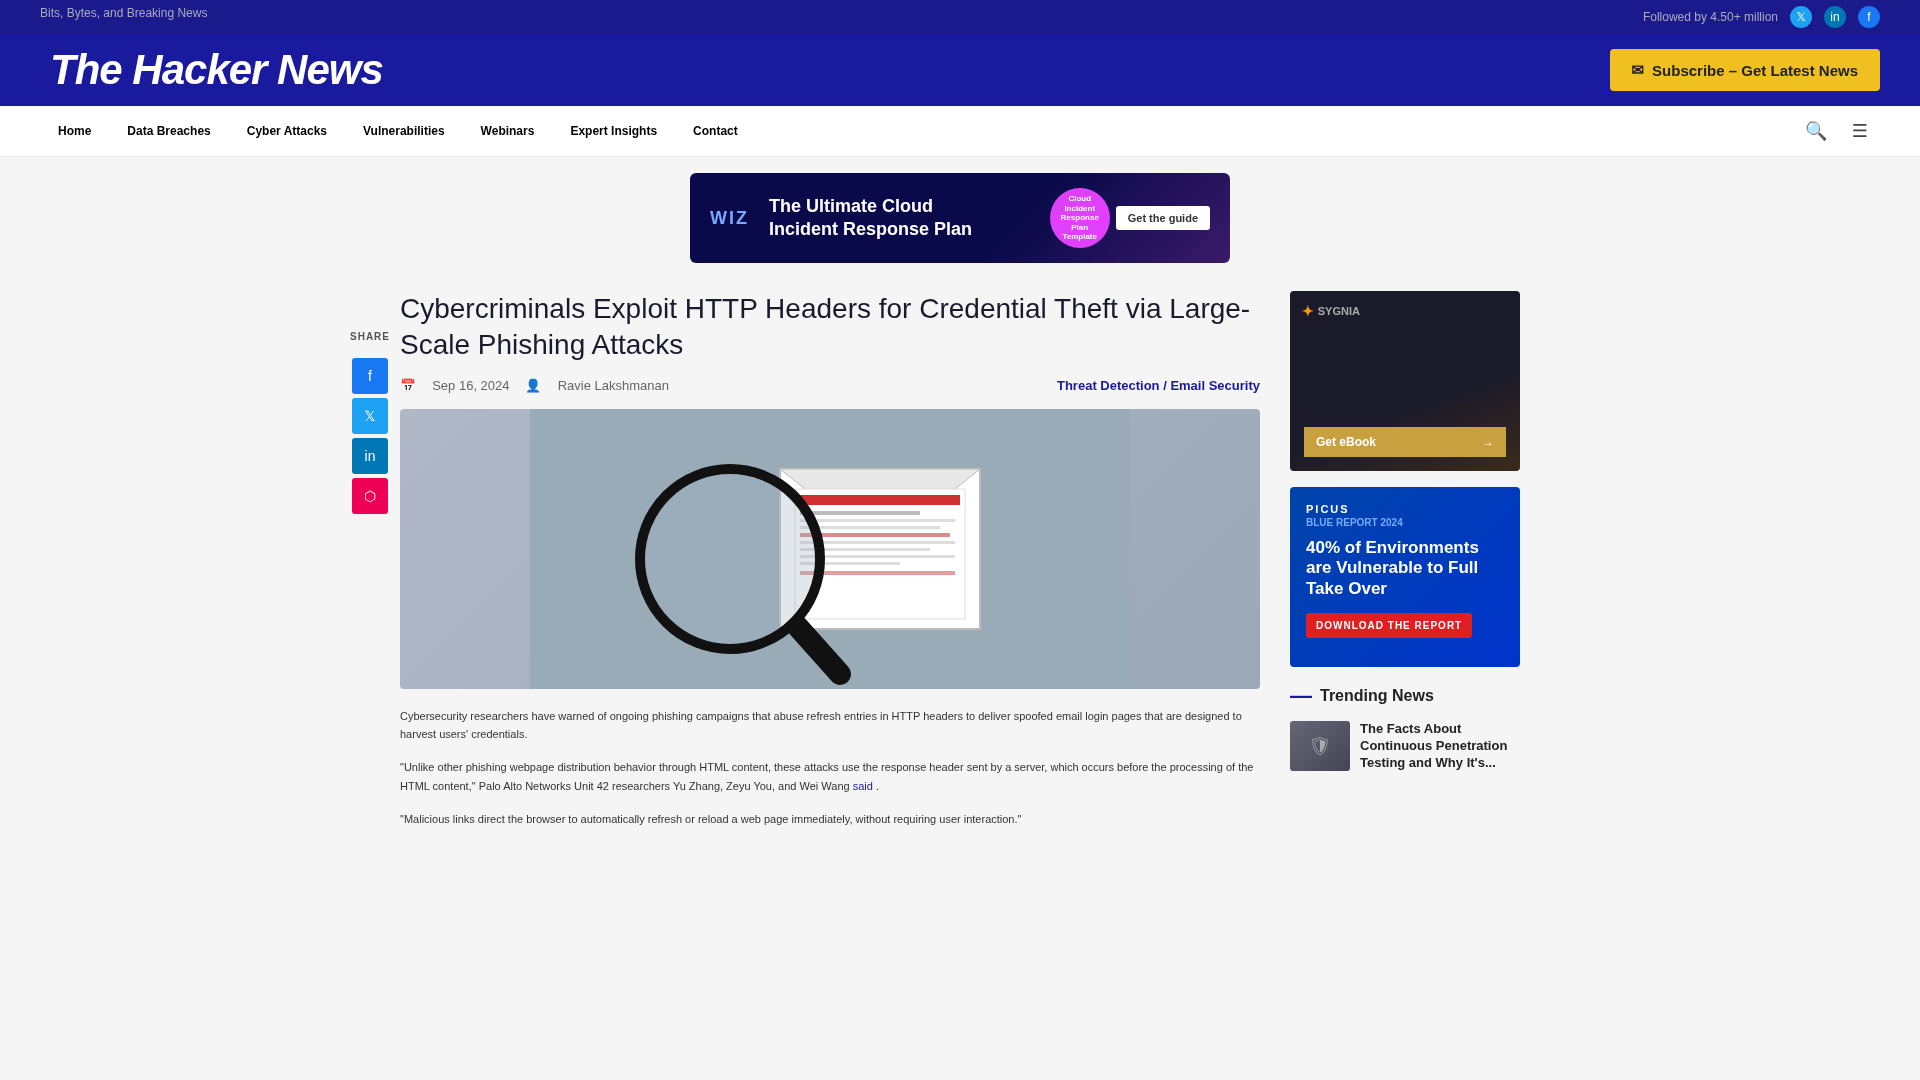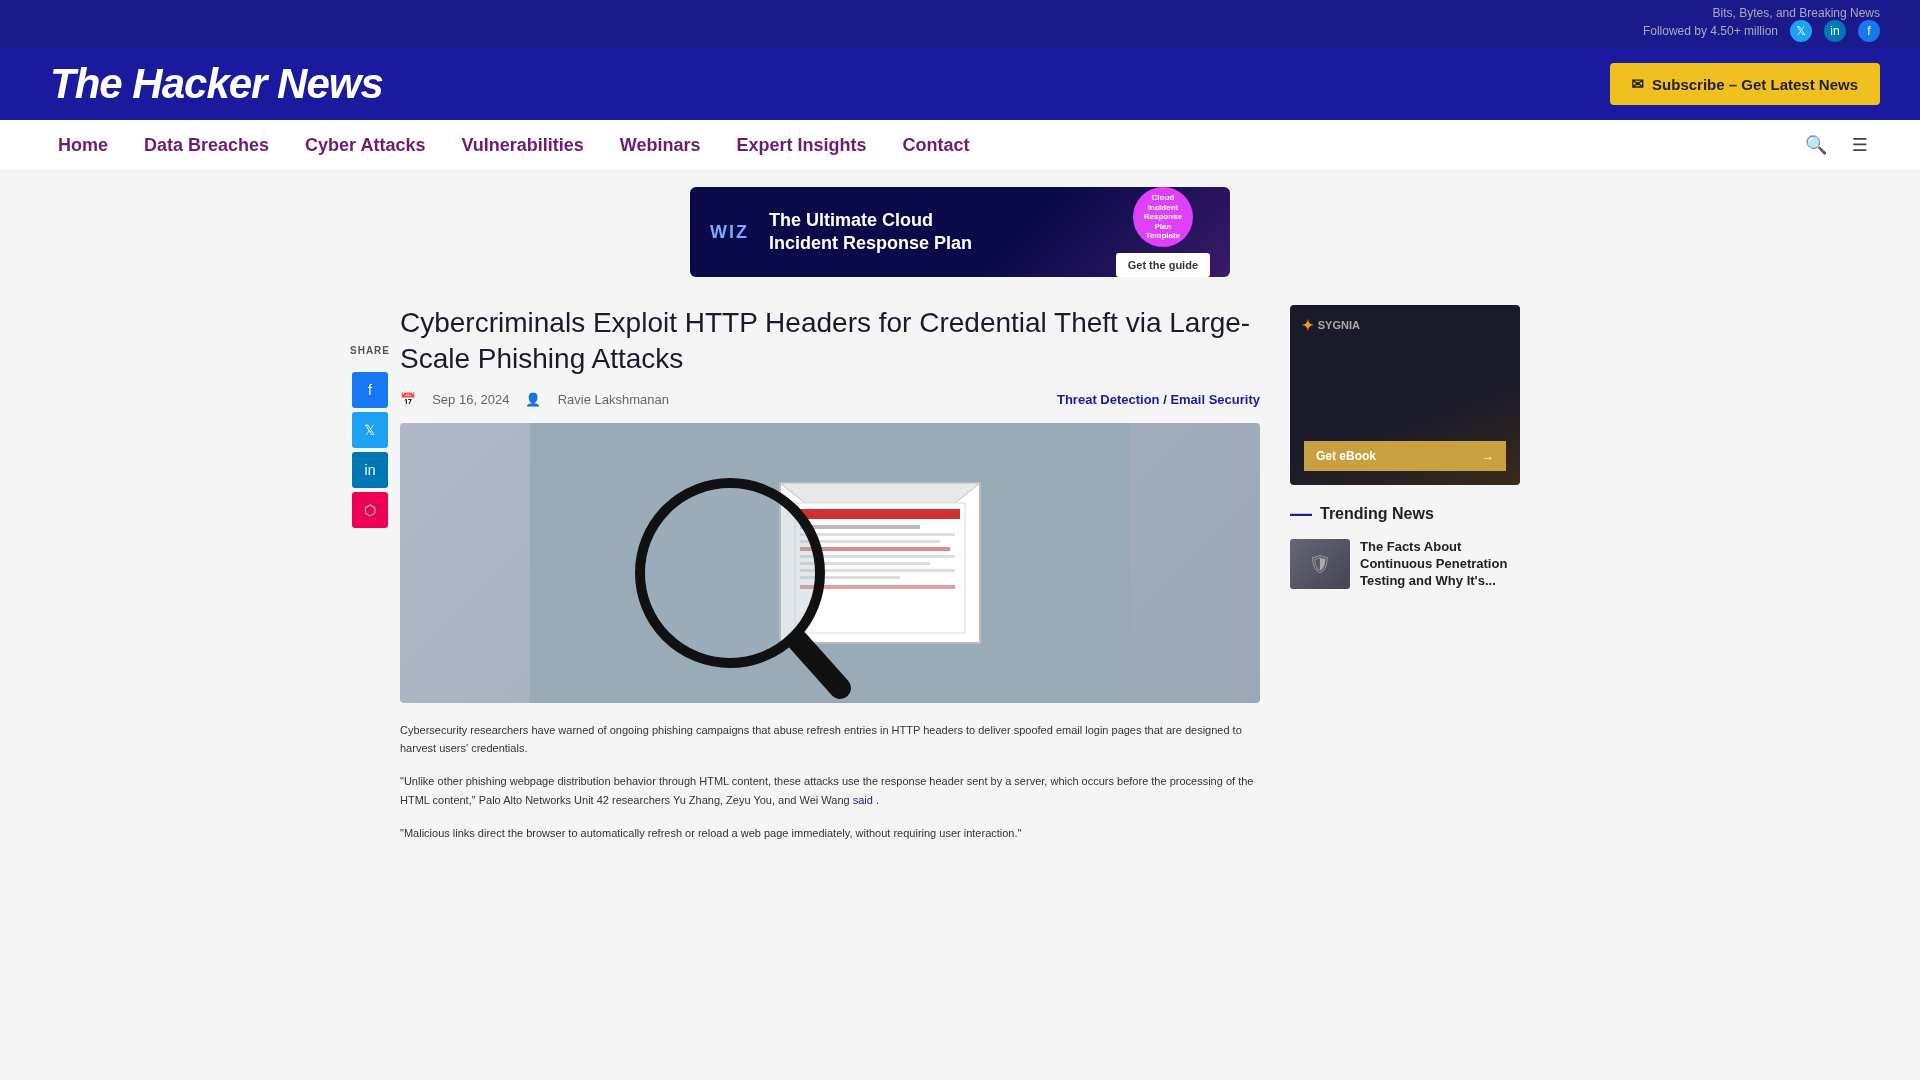--- a/index.html
+++ b/index.html
@@ -6,22 +6,21 @@
     body { font-family: Arial, sans-serif; background: #f5f5f5; color: #333; }
 
     
     .top-bar {
       background: #1a1a8c;
       color: #aab;
       font-size: 12px;
       padding: 6px 40px;
       display: flex;
       justify-content: space-between;
-      align-items: flex-end;
-      flex-direction: column;
+      align-items: flex-start;
     }
     .top-bar-right { display: flex; align-items: center; gap: 12px; }
     .social-icon {
       width: 22px; height: 22px;
       border-radius: 50%;
       display: inline-flex; align-items: center; justify-content: center;
       font-size: 12px; color: white; cursor: pointer;
     }
     .twitter-bg { background: #1da1f2; }
     .linkedin-bg { background: #0077b5; }
@@ -59,23 +58,23 @@
     .nav {
       background: white;
       border-bottom: 1px solid #eee;
       padding: 0 40px;
       display: flex;
       align-items: center;
       gap: 0;
     }
     .nav-item {
       padding: 14px 18px;
-      font-size: 18px;
+      font-size: 12px;
       font-weight: 600;
-      color: #701a75;
+      color: #000000;
       cursor: pointer;
       text-decoration: none;
       display: inline-block;
     }
     .nav-spacer { flex: 1; }
     .nav-icon { padding: 14px 12px; cursor: pointer; font-size: 18px; color: #444; }
 
     
     .banner-wrap {
       display: flex; justify-content: center;
@@ -87,21 +86,21 @@
       background: linear-gradient(135deg, #0a0a4a 60%, #3a1a6a);
       border-radius: 6px;
       display: flex; align-items: center;
       padding: 0 20px;
       gap: 20px;
       overflow: hidden;
       position: relative;
     }
     .banner-wiz { color: #7af; font-weight: 900; font-size: 18px; letter-spacing: 2px; }
     .banner-text { color: white; font-size: 18px; font-weight: bold; line-height: 1.3; flex: 1; }
-    .banner-right { display: flex; flex-direction: column; align-items: center; gap: 6px; }
+    .banner-right { display: flex; flex-direction: row; align-items: center; gap: 6px; }
     .banner-badge {
       background: #e040fb;
       color: white;
       font-size: 9px;
       font-weight: bold;
       border-radius: 50%;
       width: 60px; height: 60px;
       display: flex; align-items: center; justify-content: center;
       text-align: center;
       line-height: 1.2;
@@ -363,20 +362,31 @@
       <div class="ad-sygnia-logo">
         <span class="ad-sygnia-logo-icon">✦</span>
         <span>SYGNIA</span>
       </div>
       <div class="ad-sygnia-cta">
         <span>Get eBook</span>
         <span>→</span>
       </div>
     </div>
 
+    <div class="ad-block ad-picus">
+      <div class="ad-picus-logo">
+        <span>PICUS</span>
+      </div>
+      <div class="ad-picus-report">
+        <span>BLUE REPORT</span>
+        <span>2024</span>
+      </div>
+      <div class="ad-picus-title">40% of Environments are Vulnerable to Full Take Over</div>
+      <div class="ad-picus-btn">DOWNLOAD THE REPORT</div>
+    </div>
 
     <div class="trending-section">
       <div class="trending-header">
         <span class="trending-dash">—</span>
         <span>Trending News</span>
       </div>
       <div class="trending-item">
         <div class="trending-thumb">
           <span>🛡</span>
         </div>

